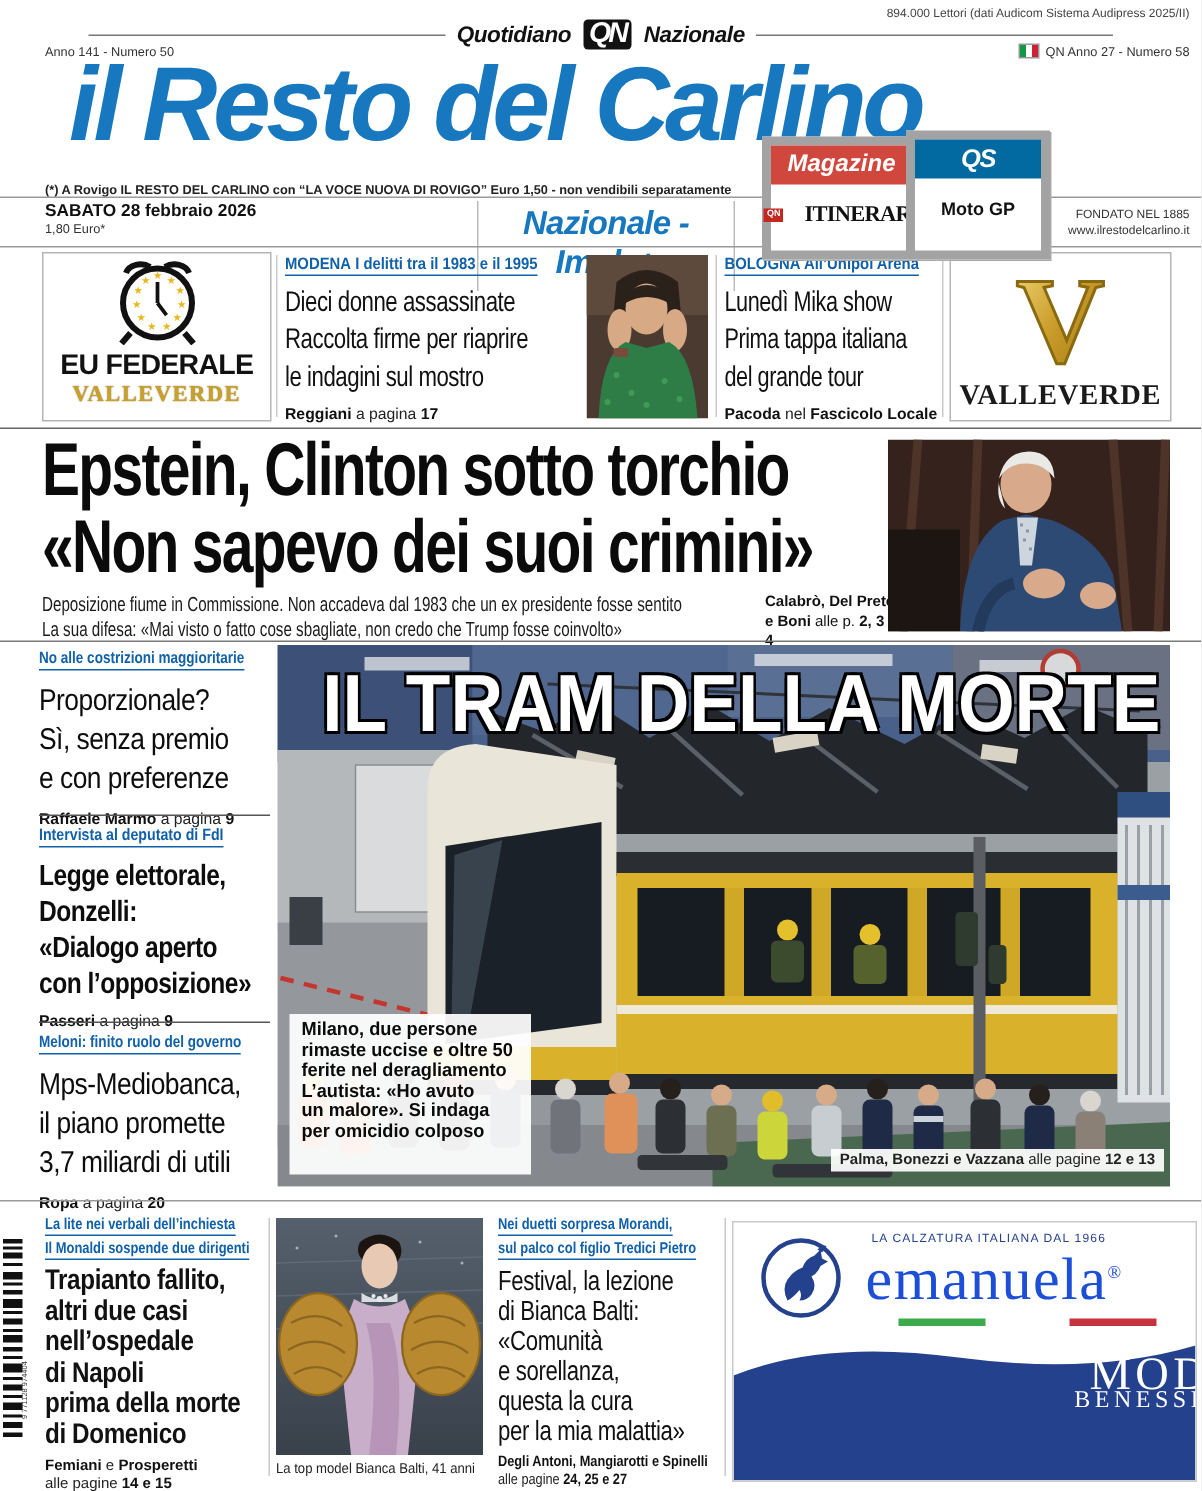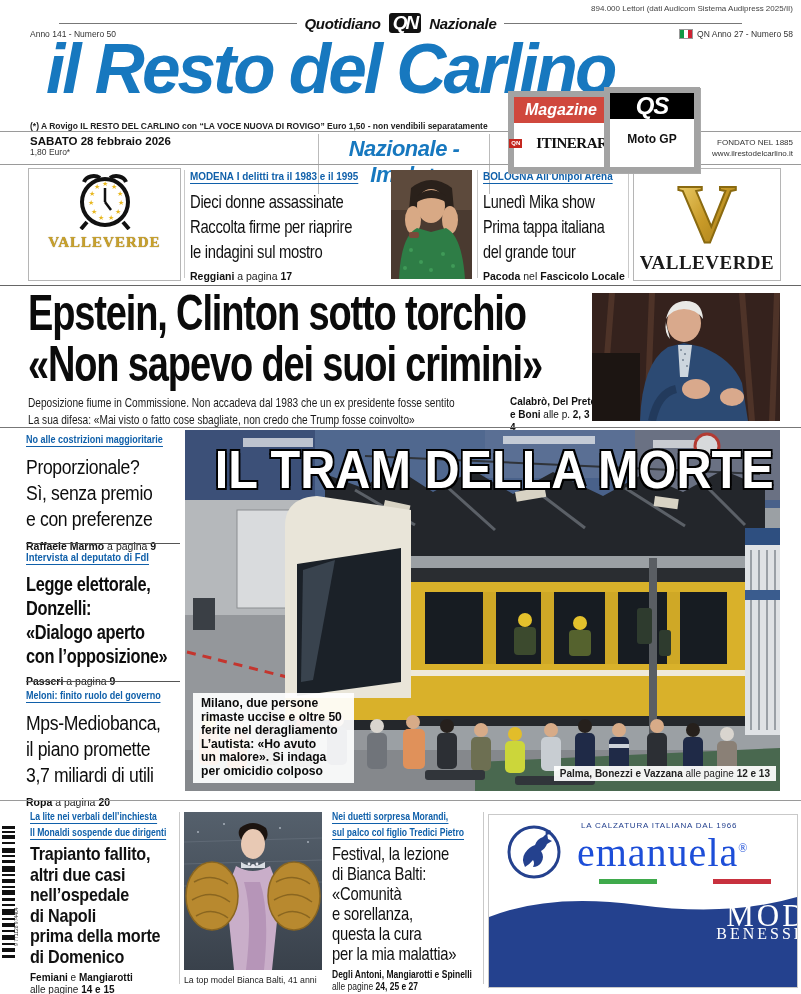--- a/index.html
+++ b/index.html
@@ -37,21 +37,21 @@
   .ed-edition{font-size:22px;font-weight:bold;font-style:italic;color:#1778bf;letter-spacing:-0.5px;}
   .ed-right{top:137px;right:8px;text-align:right;font-size:8px;color:#333;line-height:11px;}
 
   
   .supp{z-index:5;background:#fff;border:6px solid #a3a3a3;box-shadow:1px 1px 0 #aaa;}
   .supp-mag{top:91px;left:508px;width:94px;height:70px;}
   .supp-qs{top:87px;left:604px;width:84px;height:74px;}
   .supp-band{height:26px;display:flex;align-items:center;justify-content:center;color:#fff;
              font-weight:bold;font-style:italic;}
   .band-red{background:#d0483d;font-size:16px;}
-  .band-green{background:#000000;font-size:24px;letter-spacing:-1px;}
+  .band-green{background:#0369a1;font-size:17px;letter-spacing:-1px;}
   .supp-body{display:flex;align-items:center;justify-content:center;gap:14px;height:40px;}
   .qn-chip{background:#c4271f;color:#fff;font-size:6px;font-weight:bold;padding:1px 2px;line-height:7px;}
   .itinerari{font-family:"Liberation Serif",serif;font-size:15px;font-weight:bold;letter-spacing:-0.5px;}
   .motogp{font-size:12px;font-weight:bold;}
 
   
   .adbox{border:1px solid #b5b5b5;background:#fff;}
   .ad-left{top:168px;left:28px;width:151px;height:111px;text-align:center;}
   .ad-left .l1{font-size:19px;font-weight:900;letter-spacing:-0.5px;margin-top:-2px;}
   .ad-left .l2{font-size:15px;font-weight:bold;color:#c8a12b;letter-spacing:1px;
@@ -86,21 +86,21 @@
   .lc-hl{font-size:20px;line-height:26px;letter-spacing:-0.4px;transform:scaleX(0.88);transform-origin:0 0;color:#0d0d0d;}
   .lc-hl.bold{font-weight:bold;font-size:19.5px;line-height:24px;transform:scaleX(0.84);}
   .lc-div{position:absolute;left:26px;width:154px;height:1px;background:#555;}
 
   
   .tramphoto{top:430px;left:185px;width:595px;height:361px;}
   .tram-title{position:absolute;top:8px;left:0;width:100%;text-align:center;font-size:54px;font-weight:900;
       color:#fff;letter-spacing:0px;white-space:nowrap;transform:scaleX(0.9);transform-origin:50% 0;
       -webkit-text-stroke:2.5px #000;paint-order:stroke fill;
       text-shadow:2px 2px 0 #000,-2px 2px 0 #000,2px -2px 0 #000,-2px -2px 0 #000;}
-  .tram-cap{position:absolute;left:8px;bottom:8px;background:rgba(255,255,255,0.93);padding:4px 8px 5px;
+  .tram-cap{position:absolute;left:8px;bottom:8px;background:rgba(255,255,255,0.93);padding:4px 8px 22px;
             font-size:12.5px;line-height:13.5px;font-weight:bold;color:#0a0a0a;}
   .tram-cap span{display:block;white-space:nowrap;transform:scaleX(0.97);transform-origin:0 0;}
   .tram-credit{position:absolute;right:4px;bottom:10px;background:rgba(255,255,255,0.93);padding:2px 6px;
             font-size:10px;color:#222;white-space:nowrap;}
 
   
   .barcode{top:826px;left:2px;width:17px;height:132px;}
   .napoli{top:810px;left:30px;width:148px;}
   .bt-kicker{font-size:10.5px;font-weight:bold;color:#1060aa;white-space:nowrap;transform:scaleX(0.82);transform-origin:0 0;}
   .bt-kicker .kline{display:table;border-bottom:1px solid #1060aa;padding-bottom:1px;margin-bottom:2px;}
@@ -199,20 +199,21 @@
           <text x="38" y="48">★</text>
         <text x="28" y="48">★</text>
           <text x="21" y="42">★</text>
           <text x="18" y="33">★</text>
         <text x="19" y="24">★</text>
           <text x="24" y="17">★</text>
       </g>
       <line x1="35" y1="30" x2="35" y2="16" stroke="#111" stroke-width="2.5"></line>
       <line x1="35" y1="30" x2="41" y2="38" stroke="#111" stroke-width="2.5"></line>
     </svg>
+    <div class="l1">EU FEDERALE</div>
     <div class="l2">VALLEVERDE</div>
   </div>
 
   <div class="vline" style="left:184px;top:170px;height:108px;"></div>
 
   <div class="abs modena">
     <div class="kicker">
       <span class="kline">
           <b class="tag">MODENA</b>
           <span> I delitti tra il 1983 e il 1995</span>
@@ -519,21 +520,21 @@
     </div>
     <div class="hl">
       <div class="nowrap">Trapianto fallito,</div>
       <div class="nowrap">altri due casi</div>
       <div class="nowrap">nell’ospedale</div>
       <div class="nowrap">di Napoli</div>
       <div class="nowrap">prima della morte</div>
       <div class="nowrap">di Domenico</div>
     </div>
     <div class="byline">
-      <b>Femiani</b><span> e </span><b>Mangiarotti</b><br>
+      <b>Femiani</b><span> e </span><b>Prosperetti</b><br>
       <span>alle pagine </span><b>14 e 15</b>
     </div>
   </div>
 
   <div class="vline" style="left:179px;top:812px;height:172px;"></div>
 
   <svg class="abs balti" viewBox="0 0 138 158" preserveAspectRatio="none">
     <defs>
         <linearGradient id="bg2" x1="0" y1="0" x2="0" y2="1">
           <stop offset="0" stop-color="#55606c"></stop>

